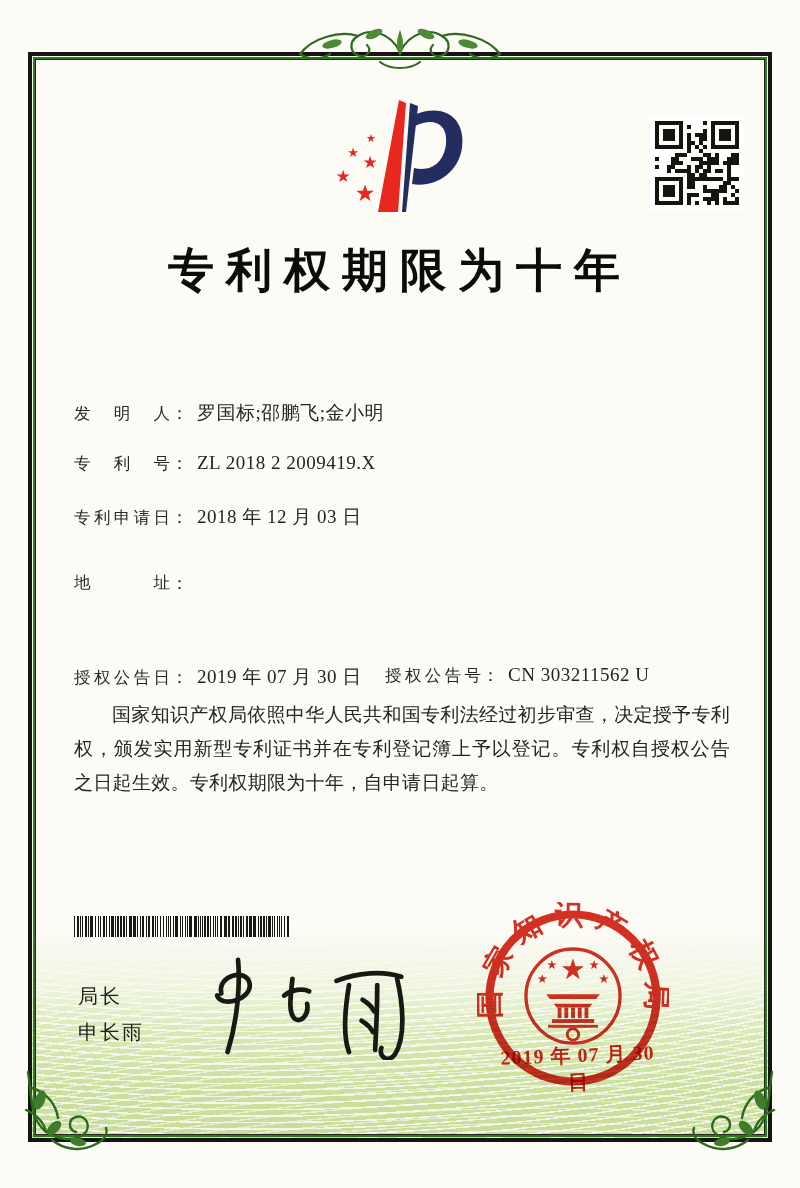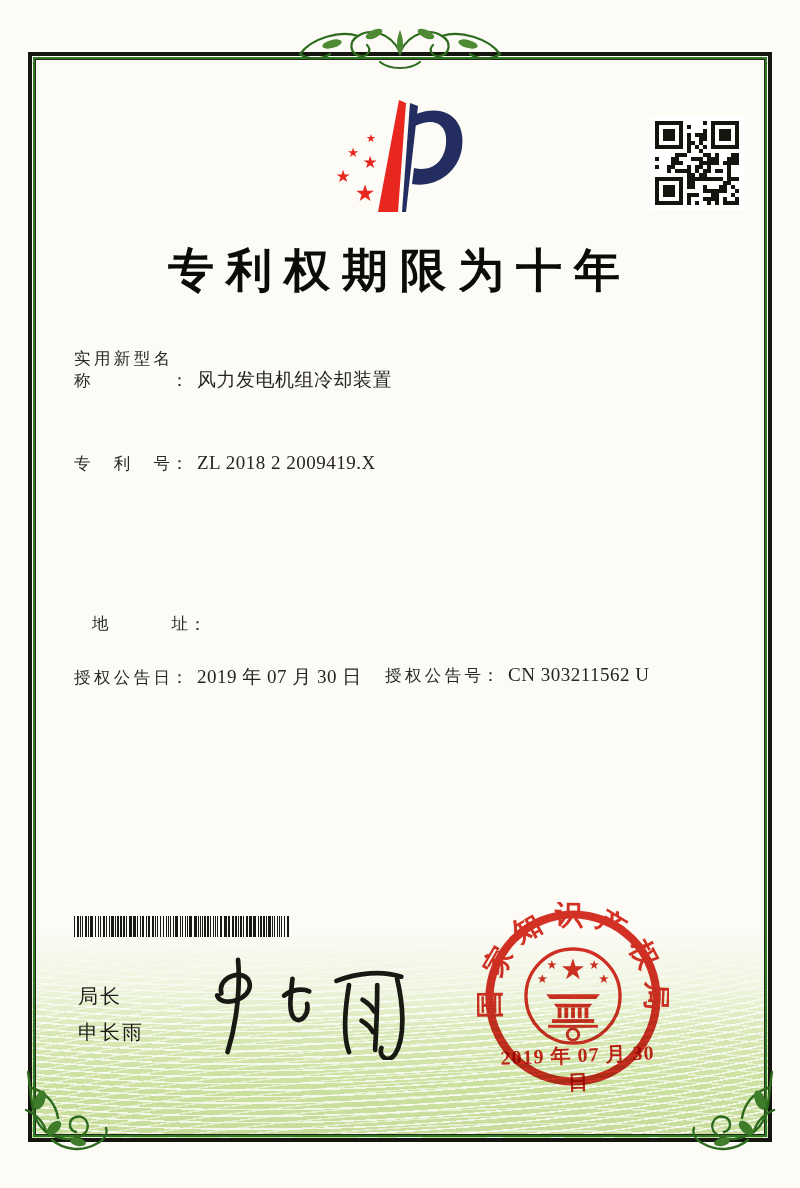--- a/index.html
+++ b/index.html
@@ -348,38 +348,42 @@
       <i style="left:57px;top:85px"></i>
       <i style="left:65px;top:85px"></i>
       <i style="left:73px;top:85px"></i>
       <i style="left:77px;top:85px"></i>
       <i style="left:81px;top:85px"></i>
       <i style="left:85px;top:85px"></i>
     </div>
 
   <div class="title">专利权期限为十年</div>
 
-  <div class="row" style="top:348px;">
-    <span class="flabel">实用新型名称</span><span class="colon">：</span><span class="fvalue">风力发电机组冷却装置</span>
+  <div class="row" style="top:400px;">
+    <span class="flabel">发明人</span><span class="colon">：</span><span class="fvalue">罗国标;邵鹏飞;金小明</span>
   </div>
   <div class="row" style="top:452px;">
     <span class="flabel">专利号</span><span class="colon">：</span><span class="fvalue">ZL 2018 2 2009419.X</span>
   </div>
-  <div class="row row-flex addr" style="top:613px;margin-left:18px;">
+  <div class="row" style="top:504px;">
+    <span class="flabel">专利申请日</span><span class="colon">：</span><span class="fvalue">2018 年 12 月 03 日</span>
+  </div>
+  <div class="row row-flex addr" style="top:572px;">
     <span class="flabel">地址</span>
       <span class="colon">：</span>
   </div>
   <div class="row" style="top:664px;">
     <span class="flabel">授权公告日</span><span class="colon">：</span><span class="fvalue">2019 年 07 月 30 日</span>
     <span class="pair2">
       <span class="flabel">授权公告号</span><span class="colon">：</span><span class="fvalue">CN 303211562 U</span>
     </span>
   </div>
 
   <div class="bodytext">
+    <p>国家知识产权局依照中华人民共和国专利法经过初步审查，决定授予专利权，颁发实用新型专利证书并在专利登记簿上予以登记。专利权自授权公告之日起生效。专利权期限为十年，自申请日起算。</p>
   </div>
 
   <div class="barcode">
       <i style="left:0px;width:1px"></i>
       <i style="left:3px;width:2px"></i>
       <i style="left:6px;width:1px"></i>
       <i style="left:8px;width:1px"></i>
       <i style="left:11px;width:2px"></i>
       <i style="left:14px;width:1px"></i>
       <i style="left:16px;width:3px"></i>

